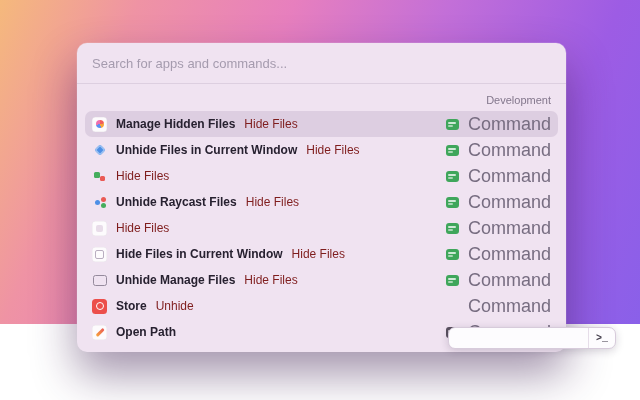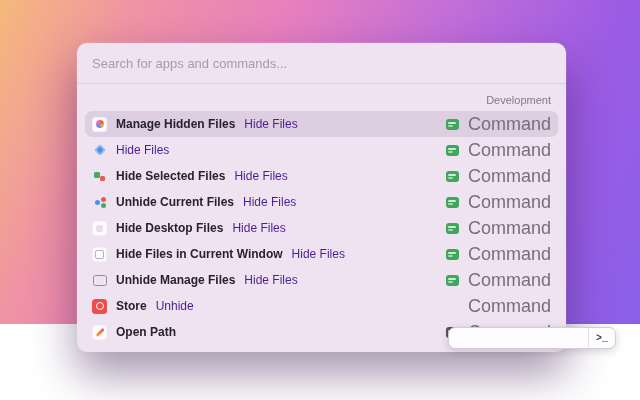--- a/index.html
+++ b/index.html
@@ -27,21 +27,21 @@
 
   .list { padding:2px 8px 0;text-align:right; }
   .section-label { font-size:11px; color:#83778c; margin:8px 7px 5px; }
 
   .row {
     height:26px; display:flex; align-items:center; gap:9px;
     padding:8px 7px; border-radius:7px;
   }
   .row.selected { background:#ddcee1; }
   .row-title { font-size:12px; font-weight:700; color:#272130; white-space:nowrap; }
-  .row-subtitle { font-size:12px; color:#4c1d95; white-space:nowrap; }
+  .row-subtitle { font-size:12px; color:#7f1d1d; white-space:nowrap; }
   .spacer { flex:1; }
   .acc-label { font-size:18px; color:#776d81; }
 
   
   .icon { width:15px; height:15px; flex:none; position:relative; border-radius:3.5px;
           display:flex; align-items:center; justify-content:center; }
   .chip { background:#fdfbfd; box-shadow:inset 0 0 0 .5px rgba(80,60,90,.10); }
   .icon-extension-flower::before { content:""; width:8px; height:8px; border-radius:50%;
       background:conic-gradient(#f25d5d 0 22%, #f6a33c 22% 45%, #5b8ff0 45% 70%, #ef6fae 70% 100%); }
   .icon-blue-box::before { content:""; width:8px; height:8px; background:#4d8fe6; border-radius:2px;
@@ -98,44 +98,43 @@
         <div class="row selected">
           <span class="icon icon-extension-flower chip"></span>
           <span class="row-title">Manage Hidden Files</span>
           <span class="row-subtitle">Hide Files</span>
           <span class="spacer"></span>
           <span class="acc-icon acc-green"></span>
           <span class="acc-label">Command</span>
         </div>
         <div class="row">
           <span class="icon icon-blue-box"></span>
+          <span class="row-title">Unhide Files in Current Window</span>
           <span class="row-subtitle">Hide Files</span>
           <span class="spacer"></span>
           <span class="acc-icon acc-green"></span>
           <span class="acc-label">Command</span>
         </div>
         <div class="row">
           <span class="icon icon-color-squares"></span>
-          <span class="row-title">Hide Selected Files</span>
           <span class="row-subtitle">Hide Files</span>
           <span class="spacer"></span>
           <span class="acc-icon acc-green"></span>
           <span class="acc-label">Command</span>
         </div>
         <div class="row">
           <span class="icon icon-color-dots"></span>
-          <span class="row-title">Unhide Current Files</span>
+          <span class="row-title">Unhide Raycast Files</span>
           <span class="row-subtitle">Hide Files</span>
           <span class="spacer"></span>
           <span class="acc-icon acc-green"></span>
           <span class="acc-label">Command</span>
         </div>
         <div class="row">
           <span class="icon icon-blank-chip chip"></span>
-          <span class="row-title">Hide Desktop Files</span>
           <span class="row-subtitle">Hide Files</span>
           <span class="spacer"></span>
           <span class="acc-icon acc-green"></span>
           <span class="acc-label">Command</span>
         </div>
         <div class="row">
           <span class="icon icon-outline-square chip"></span>
           <span class="row-title">Hide Files in Current Window</span>
           <span class="row-subtitle">Hide Files</span>
           <span class="spacer"></span>

